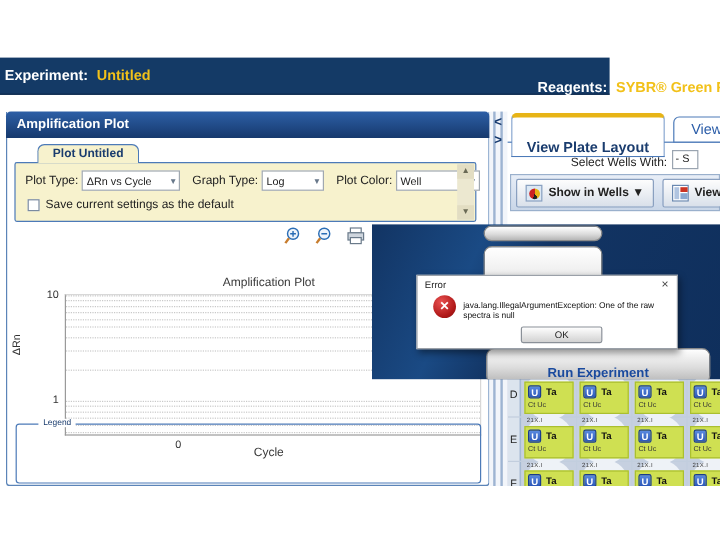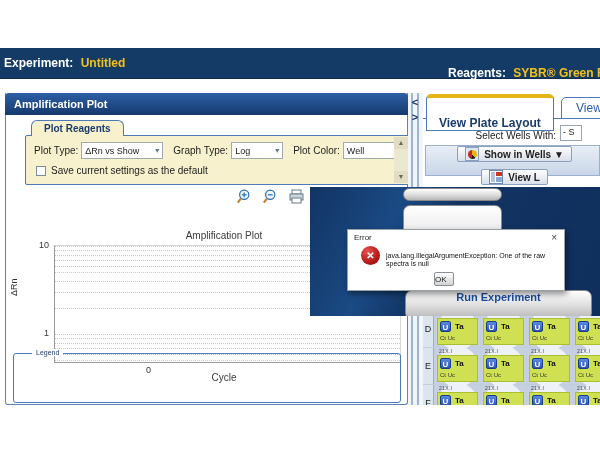--- a/index.html
+++ b/index.html
@@ -1,40 +1,40 @@
 <!DOCTYPE html>
 <html><head>
 <meta charset="utf-8">
 <style>
   * { margin:0; padding:0; box-sizing:border-box; }
   html,body { width:600px; height:450px; background:#ffffff; overflow:hidden;
               font-family:"Liberation Sans", sans-serif; }
   #stage { position:relative; width:600px; height:450px; background:#fff; overflow:hidden; }
 
   
-  .topbar { position:absolute; left:0; top:48px; width:600px; height:31px;
+  .topbar { position:absolute; left:0; top:48px; width:508px; height:31px;
             background:#143a66; border-bottom:1px solid #0d2a4d;
             display:flex; align-items:center; font-size:12px; font-weight:bold; }
   .topbar .grp { position:absolute; white-space:nowrap; }
   .topbar .lbl { color:#ffffff; }
   .topbar .val { color:#f2c119; margin-left:4px; }
 
   
   .amp-panel { position:absolute; left:5px; top:93px; width:403px; height:312px;
                background:#fff; border:1px solid #5b84b8; border-top:none;
                border-radius:0 0 3px 3px; }
   .amp-header { position:absolute; left:-1px; top:0; width:403px; height:22px;
                 background:linear-gradient(#2d5fa6,#16396d);
                 border-radius:4px 4px 0 0; color:#fff; font-size:11px; font-weight:bold;
                 line-height:22px; padding-left:9px; }
   .settings-tab { position:absolute; left:25px; top:27px; height:16px;
                   background:#f7f2cd; border:1px solid #4c7ab8; border-bottom:none;
                   border-radius:6px 6px 0 0; font-size:10px; font-weight:bold;
                   color:#1a3c6e; line-height:15px; padding:0 12px; z-index:2; }
-  .settings-box { position:absolute; left:19px; top:42px; width:385px; height:50px;
+  .settings-box { position:absolute; left:6px; top:42px; width:385px; height:50px;
                   background:#f7f2cd; border:1px solid #4c7ab8; border-radius:2px;padding-left:27px; }
   .settings-row { position:absolute; left:8px; top:6px; display:flex; align-items:center;
                   font-size:10px; color:#222; white-space:nowrap; }
   .dd { background:#fff; border:1px solid #a0a8b0; height:17px; font-size:9px;
         color:#222; display:inline-flex; align-items:center; padding:0 3px;
         margin:0 10px 0 3px; position:relative; }
   .dd .chev { margin-left:auto; padding-left:4px; color:#6a7egrey; color:#68788a; font-size:8px; }
   .chk-row { position:absolute; left:10px; top:29px; display:flex; align-items:center;
              font-size:10px; color:#222; }
   .chk { width:10px; height:10px; background:#fff; border:1px solid #7a8aa0; margin-right:5px; }
@@ -86,21 +86,21 @@
               color:#2a5ca8; }
   .tab-base { position:absolute; left:0; top:25px; width:177px; height:0;
               border-top:1px solid #4c7ab8; }
   .selwells { position:absolute; right:18px; top:32px; font-size:10px; color:#222;
               display:flex; align-items:flex-end; white-space:nowrap; }
   .selwells .dd2 { background:#fff; border:1px solid #9aa4b0; height:16px; width:22px;
                    margin-left:4px; font-size:9px; color:#222; padding:1px 2px;
                    overflow:hidden; }
   .plate-toolbar { position:absolute; left:2px; top:52px; width:175px; height:31px;
                    background:linear-gradient(#e8eef7,#c9d6e8); border:1px solid #9ab0cc;
-                   display:flex; align-items:center; gap:7px; padding-left:4px;flex-direction:column; }
+                   display:flex; align-items:center; gap:7px; padding-left:4px; }
   .tb-btn { height:24px; background:linear-gradient(#fdfdfd,#d9e0ea);
             border:1px solid #8aa0c0; border-radius:2px; display:flex; align-items:center;
             gap:5px; padding:0 7px; font-size:10px; font-weight:bold; color:#222;
             white-space:nowrap; cursor:pointer; }
   .wellicon { width:14px; height:14px; background:#dce8f4; border:1px solid #8aa0c0;
               position:relative; }
   .wellicon .c { position:absolute; left:2px; top:2px; width:9px; height:9px;
                  border-radius:50%; background:conic-gradient(#e8b416 0 40%, #222 40% 55%, #cc2222 55% 100%); }
   .gridicon { width:14px; height:14px; background:#fff; border:1px solid #6a88b0;
               position:relative; }
@@ -129,38 +129,38 @@
 
   
   .run-overlay { position:absolute; left:310px; top:187px; width:290px; height:129px;
                  background:linear-gradient(115deg,#123463 0%, #1a4a84 28%, #123463 45%, #0f2f5c 100%);
                  overflow:hidden; z-index:10; }
   .run-btn { position:absolute; background:linear-gradient(#ffffff,#dcdcdc 55%,#b6b6b6);
              border:1px solid #8a8a8a; border-radius:7px; cursor:pointer; }
   .run-btn.b1 { left:93px; top:1px;  width:99px;  height:13px; }
   .run-btn.b2 { left:93px; top:18px; width:99px;  height:85px; }
   .run-btn.b3 { left:95px; top:103px; width:187px; height:30px;
-                display:flex; justify-content:center;
+                display:flex; align-items:flex-end; justify-content:center;
                 font-size:11px; font-weight:bold; color:#1a4a9e; padding-bottom:2px; }
 
   
   .err-dlg { position:absolute; left:347px; top:229px; width:218px; height:62px;
              background:#fff; border:1px solid #9aa0a8;
              box-shadow:2px 3px 6px rgba(0,0,0,.45); z-index:20; }
   .err-title { position:absolute; left:6px; top:3px; font-size:8px; color:#222; }
   .err-close { position:absolute; right:7px; top:2px; font-size:10px; color:#444; cursor:pointer; }
   .err-icon { position:absolute; left:13px; top:16px; width:19px; height:19px; border-radius:50%;
               background:radial-gradient(circle at 35% 30%, #e85050, #b01818 65%, #7d0f0f);
               color:#fff; font-size:10px; font-weight:bold; text-align:center;
               line-height:19px; }
   .err-msg { position:absolute; left:38px; top:22px; width:174px; font-size:7px;
              color:#111; line-height:8px; }
-  .err-ok { position:absolute; left:86px; top:42px; width:20px; height:14px;
+  .err-ok { position:absolute; left:86px; top:42px; width:68px; height:14px;
             background:linear-gradient(#fefefe,#d2d2d2); border:1px solid #8a9098;
-            border-radius:2px; font-size:8px; color:#222; 
+            border-radius:2px; font-size:8px; color:#222; text-align:center;
             line-height:13px; cursor:pointer; }
 </style>
 </head>
 <body>
 
 <div id="stage">
 
   <div class="topbar">
     <span class="grp" style="left:4px;">
       <span class="lbl">Experiment:</span>
@@ -168,26 +168,26 @@
     </span>
     <span class="grp" style="left:448px;margin-top:20px;">
       <span class="lbl">Reagents:</span>
       <span class="val">SYBR® Green R</span>
     </span>
   </div>
 
   <div class="amp-panel">
     <div class="amp-header">Amplification Plot</div>
 
-    <div class="settings-tab">Plot Reagents</div>
+    <div class="settings-tab">Plot Untitled</div>
     <div class="settings-box">
       <div class="settings-row">
         <span>Plot Type:</span>
         <span class="dd" style="width:82px;">
-          <span>ΔRn vs Show</span>
+          <span>ΔRn vs Cycle</span>
           <span class="chev">▾</span>
         </span>
         <span>Graph Type:</span>
         <span class="dd" style="width:52px;">
           <span>Log</span>
           <span class="chev">▾</span>
         </span>
         <span>Plot Color:</span>
         <span class="dd" style="width:70px;">
           <span>Well</span>

